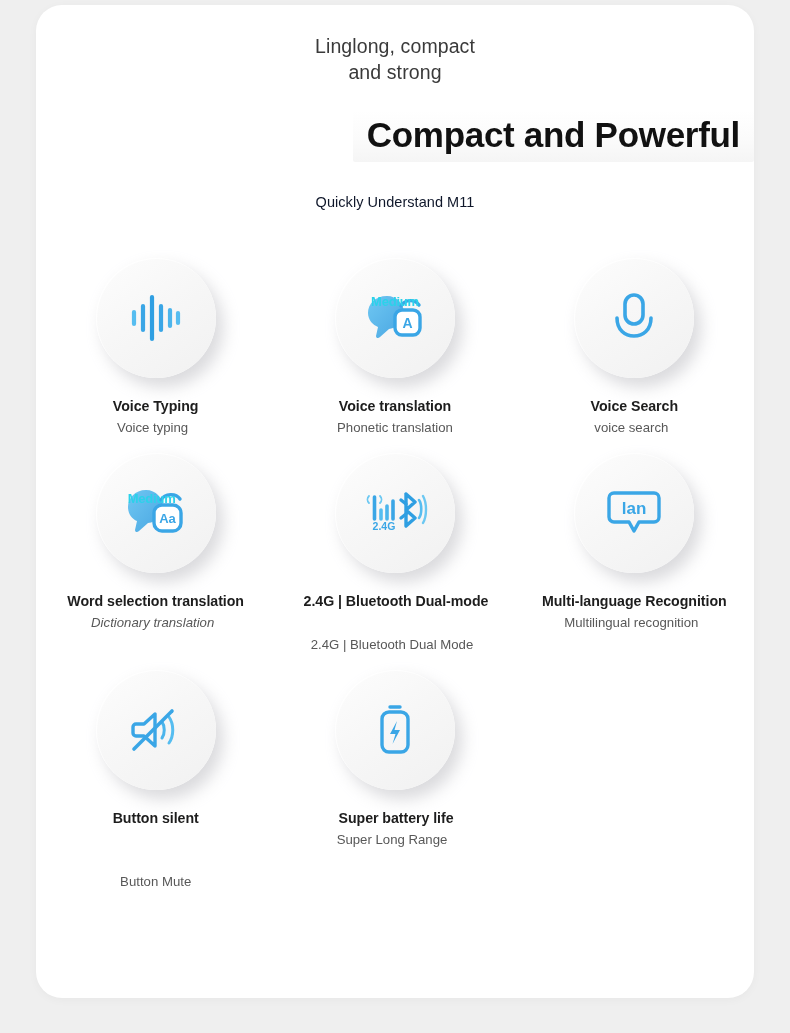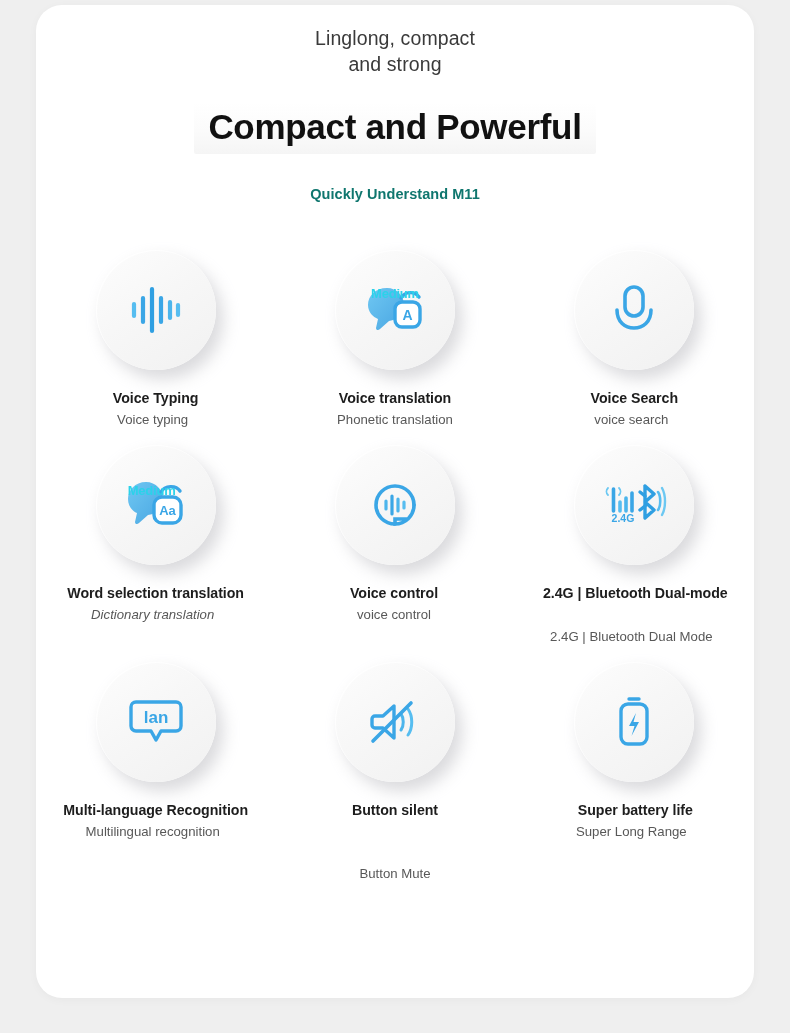--- a/index.html
+++ b/index.html
@@ -28,56 +28,56 @@
     width: 718px;
     height: 993px;
     background: #ffffff;
     border-radius: 26px;
     box-shadow: 0 2px 10px rgba(0,0,0,0.035);
     overflow: hidden;
   }
 
   
   .header {
-    padding-top: 20px;
+    padding-top: 28px;
     text-align: center;
   }
 
   .eyebrow {
     font-size: 19.5px;
     line-height: 26px;
     color: #3a3a3a;
     font-weight: 400;
     letter-spacing: 0.1px;
     white-space: pre-line;
   }
 
   .headline-wrap {
     margin-top: 25px;
     display: flex;
-    justify-content: center;
+    justify-content: flex-end;
   }
 
   .headline {
     display: inline-block;
     font-size: 35px;
     line-height: 46px;
     font-weight: 700;
     color: #111111;
     letter-spacing: -0.3px;
     padding: 2px 14px 4px 14px;
     background: linear-gradient(180deg, #ffffff 0%, #fbfbfb 55%, #f5f5f5 100%);
     border-radius: 2px;
   }
 
   .subhead {
     margin-top: 32px;
     font-size: 14.5px;
-    font-weight: 700;
-    color: #0f766e;
+    font-weight: 400;
+    color: #0f172a;
     letter-spacing: 0.05px;
   }
 
   
   .grid {
     margin-top: 48px;
     display: grid;
     grid-template-columns: repeat(3, 1fr);
     row-gap: 18px;
   }
@@ -237,36 +237,20 @@
             <rect x="29" y="18" width="27" height="26" rx="8" ry="8" fill="#ffffff" stroke="#3aa6e6" stroke-width="3.4"></rect>
             <text x="42.5" y="36" text-anchor="middle" font-family="'Liberation Sans', sans-serif" font-size="13" font-weight="600" fill="#3aa6e6">Aa</text>
             <path d="M36 13 C40 6 51 6 55 12" fill="none" stroke="#3aa6e6" stroke-width="3.4" stroke-linecap="round"></path>
           </svg>
           <div class="watermark wm-2">Medium</div>
         </div>
         <div class="f-title">Word selection translation</div>
         <div class="f-sub">Dictionary translation</div>
       </div>
 
-      <div class="cell c4">
-        <div class="bubble">
-          <svg width="50" height="50" viewBox="0 0 50 50">
-            <path d="M44 25 C44 35.5 35.5 44 25 44 L25 44 L25 39 L38 39" fill="none" stroke="#3aa6e6" stroke-width="3.6" stroke-linecap="round"></path>
-            <path d="M25 44 C14.5 44 6 35.5 6 25 C6 14.5 14.5 6 25 6 C35.5 6 44 14.5 44 25" fill="none" stroke="#3aa6e6" stroke-width="3.6" stroke-linecap="round"></path>
-            <g stroke-linecap="round">
-              <line x1="16" y1="21" x2="16" y2="29" stroke="#4cb5ec" stroke-width="3.2"></line>
-              <line x1="22" y1="16" x2="22" y2="34" stroke="#3aa6e6" stroke-width="3.2"></line>
-              <line x1="28" y1="19" x2="28" y2="31" stroke="#4cb5ec" stroke-width="3.2"></line>
-              <line x1="34" y1="22" x2="34" y2="28" stroke="#56bdf0" stroke-width="3.2"></line>
-            </g>
-          </svg>
-        </div>
-        <div class="f-title">Voice control</div>
-        <div class="f-sub">voice control</div>
-      </div>
 
       <div class="cell c5">
         <div class="bubble">
           <svg width="64" height="50" viewBox="0 0 64 50">
 
             <path d="M6 8 C4 10 4 13 6 15" fill="none" stroke="#6cc8f2" stroke-width="1.8" stroke-linecap="round"></path>
             <path d="M17 8 C19 10 19 13 17 15" fill="none" stroke="#6cc8f2" stroke-width="1.8" stroke-linecap="round"></path>
 
             <g stroke-linecap="round">
               <line x1="11.5" y1="9" x2="11.5" y2="31" stroke="#3aa6e6" stroke-width="3.6"></line>

